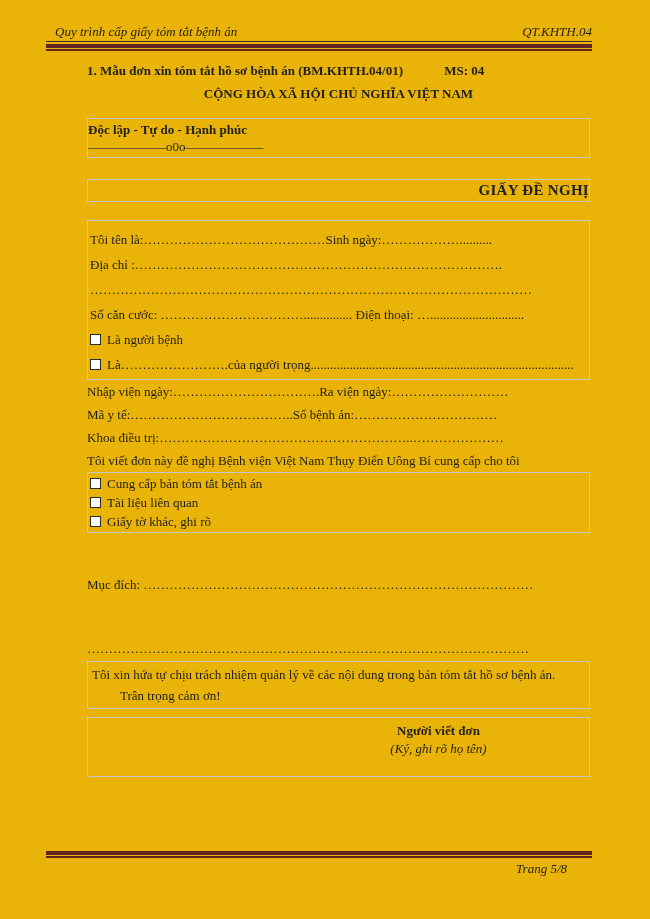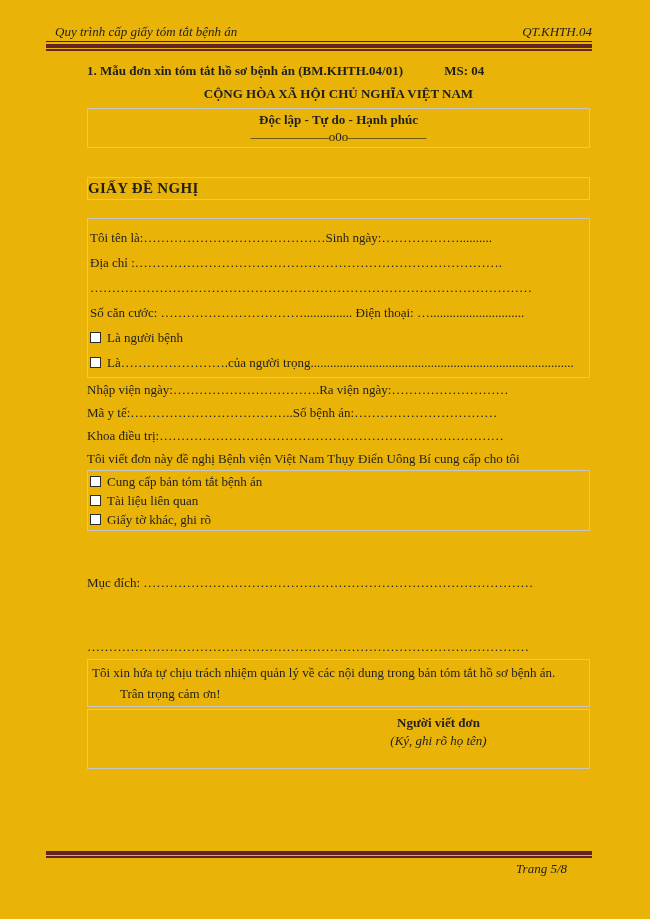--- a/index.html
+++ b/index.html
@@ -20,39 +20,39 @@
   .rule-sub   { height:2px; background:#632423; margin-top:1px; }
   
   .ftr { position:absolute; top:851px; left:46px; right:58px; }
   .ftr-text { text-align:right; font-style:italic; font-size:13px; padding-right:25px; margin-top:3px; }
   
   .col { position:absolute; top:51px; left:87px; width:503px; }
   .intro { margin-top:12px; font-weight:bold; line-height:16px; white-space:nowrap; }
   .intro .ms { display:inline-block; margin-left:38px; }
   .country { margin-top:7px; text-align:center; font-weight:bold; line-height:16px; }
   .bx { border:1px solid #c6c6c6; }
-  .motto-box { margin-top:6px; padding:2px 0; text-align:center; }
+  .motto-box { margin-top:16px; padding:2px 0; }
   .motto { font-weight:bold; line-height:17px; }
   .divider { line-height:17px; letter-spacing:0; }
-  .title-box { margin-top:29px; text-align:left; }
+  .title-box { margin-top:21px; text-align:right; }
   .doc-title { font-weight:bold; font-size:15px; line-height:19px; padding:1px 0; letter-spacing:0.3px; }
   .recipient-box { margin-top:18px; padding:6px 2px 2px 2px; }
   .salutation { text-align:center; font-weight:bold; font-size:14px; line-height:20px; margin-bottom:34px; }
   .fline { line-height:25px; white-space:nowrap; overflow:hidden; }
   .pline { line-height:23px; white-space:nowrap; overflow:hidden; }
   .plain-block { margin-top:0; }
   .options-box { margin-top:0; padding:1px 2px; }
   .oline { line-height:19px; white-space:nowrap; overflow:hidden; }
   .purpose-block { margin-top:4px; }
   .purpose-block .fline { line-height:24px;margin-top:40px; }
   .pledge-box { margin-top:0; padding:2px 4px; }
   .pledge-l1 { line-height:21px; white-space:nowrap; overflow:hidden; }
   .pledge-l2 { line-height:21px; padding-left:28px; }
   .date-line { margin-top:4px; line-height:16px; font-style:italic; padding-left:200px; text-align:center; }
-  .sign-box { margin-top:2px; padding:4px 0 18px 0; }
+  .sign-box { margin-top:8px; padding:4px 0 18px 0; }
   .sign-inner { padding-left:200px; text-align:center; }
   .sign-title { font-weight:bold; line-height:18px; }
   .sign-note { font-style:italic; line-height:18px; }
   .cb {
     display:inline-block; width:9px; height:9px;
     border:1px solid #2b2b2b; background:#fff;
     margin-right:6px; vertical-align:-1px;
   }
 </style>
 </head>

